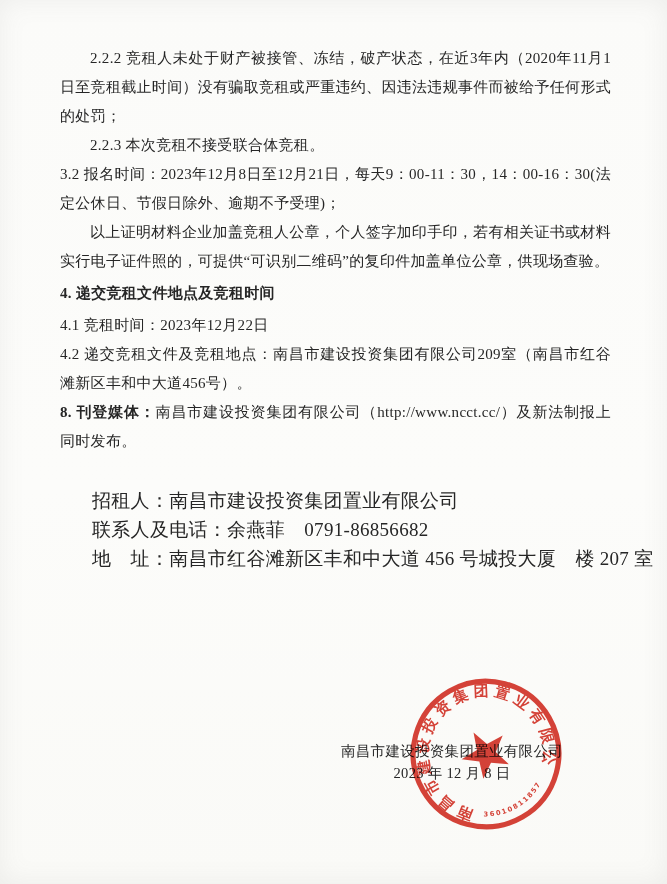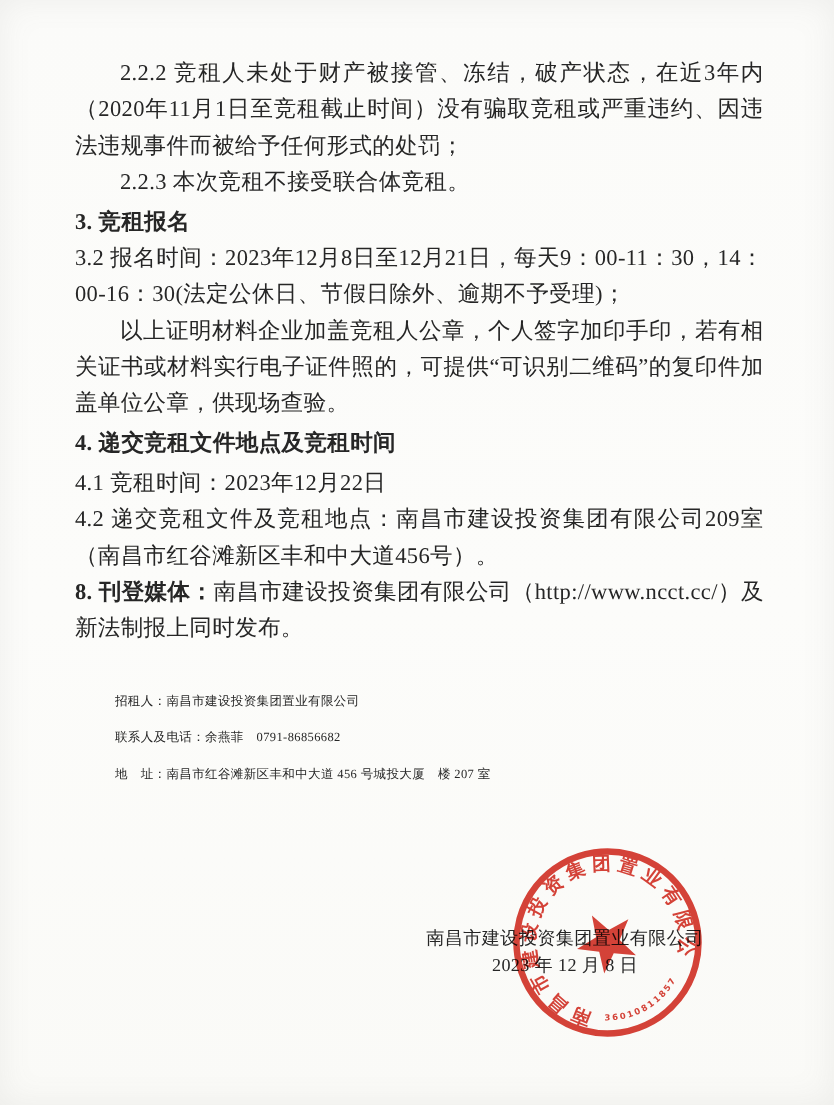--- a/index.html
+++ b/index.html
@@ -16,35 +16,35 @@
     box-shadow: inset 0 0 26px rgba(120,120,115,0.10);
     overflow: hidden;
     font-family: "Liberation Serif", "DejaVu Serif", serif;
     color: #262626;
   }
   .body-text {
     padding: 44px 56px 0 60px;
   }
   .para {
     margin: 0;
-    font-size: 18px;
+    font-size: 15px;
     line-height: 29px;
     letter-spacing: 0.3px;
     text-align: justify;
   }
   .para.indent { text-indent: 2em; }
   .para.heading { font-weight: bold; margin-top: 3px; }
   .para.after-heading { margin-top: 3px; }
   .lead { font-weight: bold; }
   .sig-block {
     margin: 30px 0 0 92px;
   }
   .sig-line {
     margin: 0;
-    font-size: 10px;
+    font-size: 19px;
     line-height: 29px;
     letter-spacing: 0.3px;
   }
   .stamp-company {
     position: absolute;
     top: 740px;
     right: 104px;
     text-align: center;
   }
   .stamp-company p {
@@ -78,21 +78,20 @@
   }
 </style>
 </head>
 <body>
 
 <div class="page">
 
   <div class="body-text">
     <p class="para indent">2.2.2 竞租人未处于财产被接管、冻结，破产状态，在近3年内（2020年11月1日至竞租截止时间）没有骗取竞租或严重违约、因违法违规事件而被给予任何形式的处罚；</p>
     <p class="para indent">2.2.3 本次竞租不接受联合体竞租。</p>
-    <p class="para heading">3. 竞租报名</p>
     <p class="para">3.2 报名时间：2023年12月8日至12月21日，每天9：00-11：30，14：00-16：30(法定公休日、节假日除外、逾期不予受理)；</p>
     <p class="para indent">以上证明材料企业加盖竞租人公章，个人签字加印手印，若有相关证书或材料实行电子证件照的，可提供“可识别二维码”的复印件加盖单位公章，供现场查验。</p>
     <p class="para heading">4. 递交竞租文件地点及竞租时间</p>
     <p class="para after-heading">4.1 竞租时间：2023年12月22日</p>
     <p class="para">4.2 递交竞租文件及竞租地点：南昌市建设投资集团有限公司209室（南昌市红谷滩新区丰和中大道456号）。</p>
     <p class="para"><span class="lead">8. 刊登媒体：</span><span>南昌市建设投资集团有限公司（http://www.ncct.cc/）及新法制报上同时发布。</span></p>
   </div>
 
   <div class="sig-block">
     <p class="sig-line">招租人：南昌市建设投资集团置业有限公司</p>

